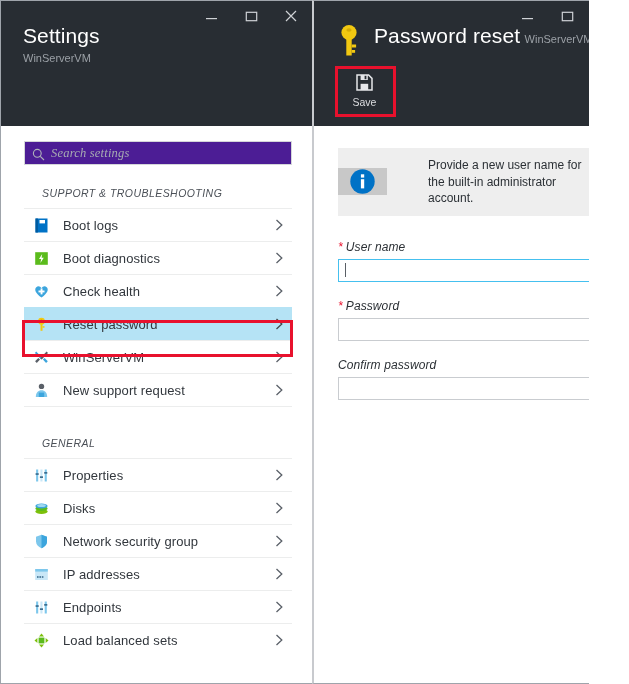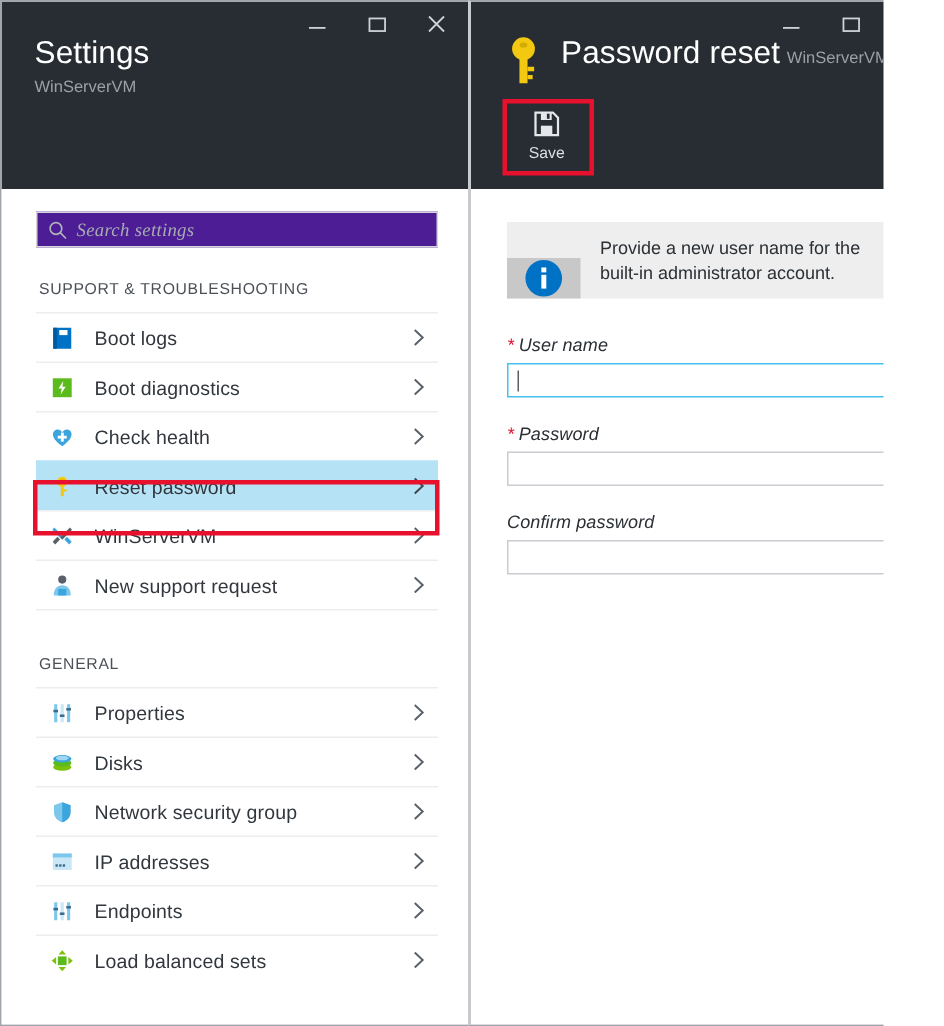--- a/index.html
+++ b/index.html
@@ -155,25 +155,26 @@
   .search-icon { flex: 0 0 auto; width: 13px; height: 13px; margin-right: 6px; }
   .search-text {
     font-size: 12.5px;
     font-style: italic;
     color: #a7acb2;
     font-family: "Liberation Serif", serif;
     letter-spacing: 0.2px;
   }
 
   .section-label {
-    margin: 22px 0 0 25px;
+    margin: 22px 0 0 41px;
     font-size: 10.5px;
     letter-spacing: 0.45px;
     color: #4b5057;
     text-transform: uppercase;
+    font-style: italic;
   }
   .section-label.gap-top { margin-top: 30px; }
 
   .nav-list { margin: 9px 20px 0 23px; }
   .nav-item {
     position: relative;
     height: 33px;
     display: flex;
     align-items: center;
     border-top: 1px solid #eceded;
@@ -223,22 +224,23 @@
     left: 0;
     top: 126px;
     right: 0;
     bottom: 0;
     background: #ffffff;
   }
   .info-banner {
     margin: 21px 22px 0 24px;
     background: #eeeeee;
     display: flex;
-    align-items: flex-end;
+    align-items: center;
     min-height: 48px;
+    gap: 28px;
   }
   .info-icon-cell {
     flex: 0 0 auto;
     width: 49px;
     background: #c8c8c8;
     display: flex;
     align-items: center;
     justify-content: center;
   }
   .info-icon { width: 27px; height: 27px; display: block; }

